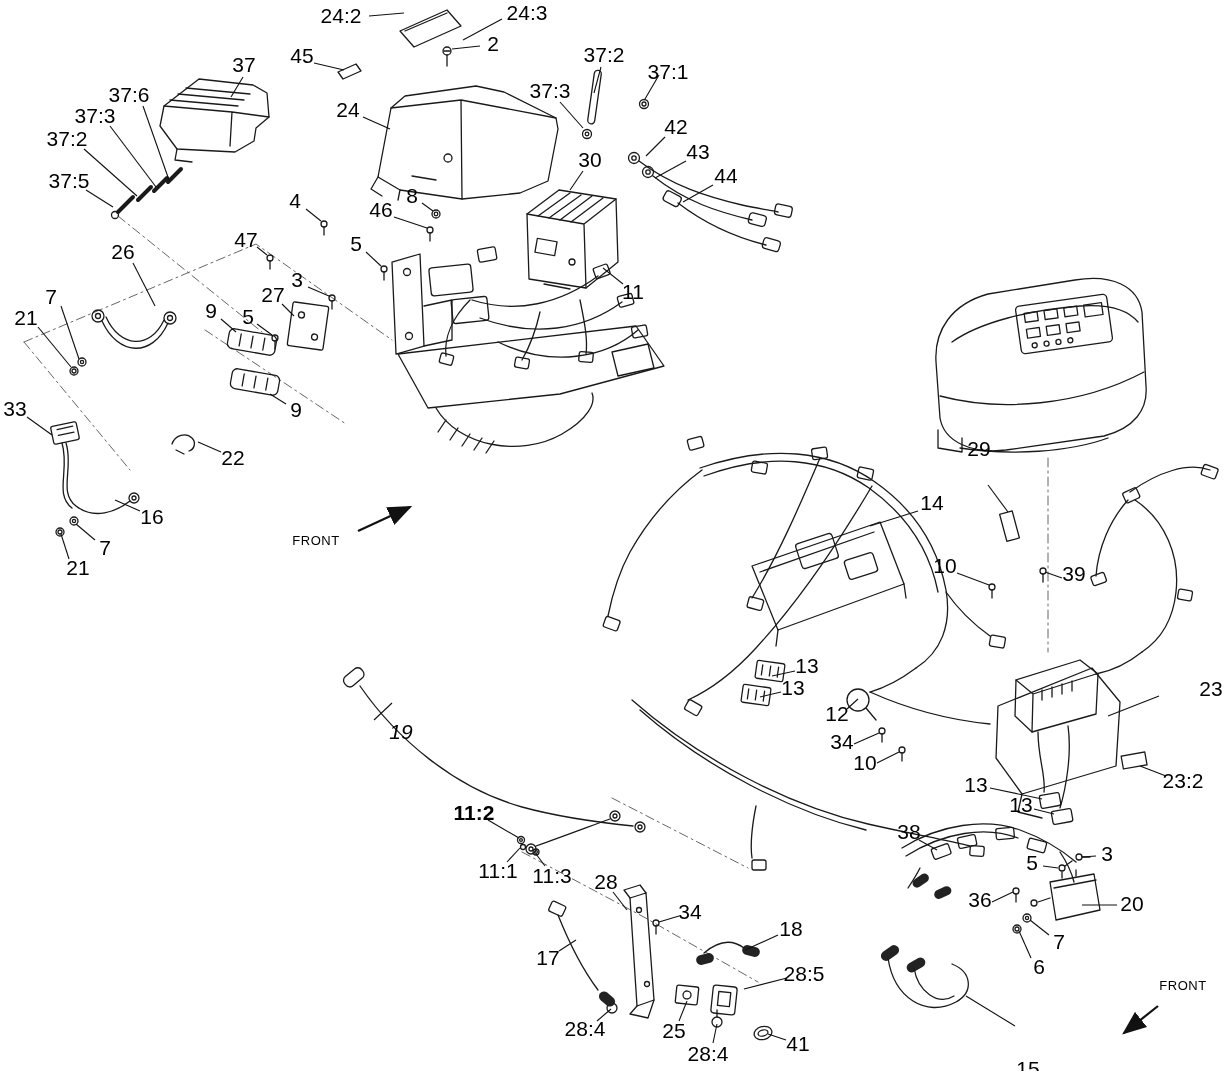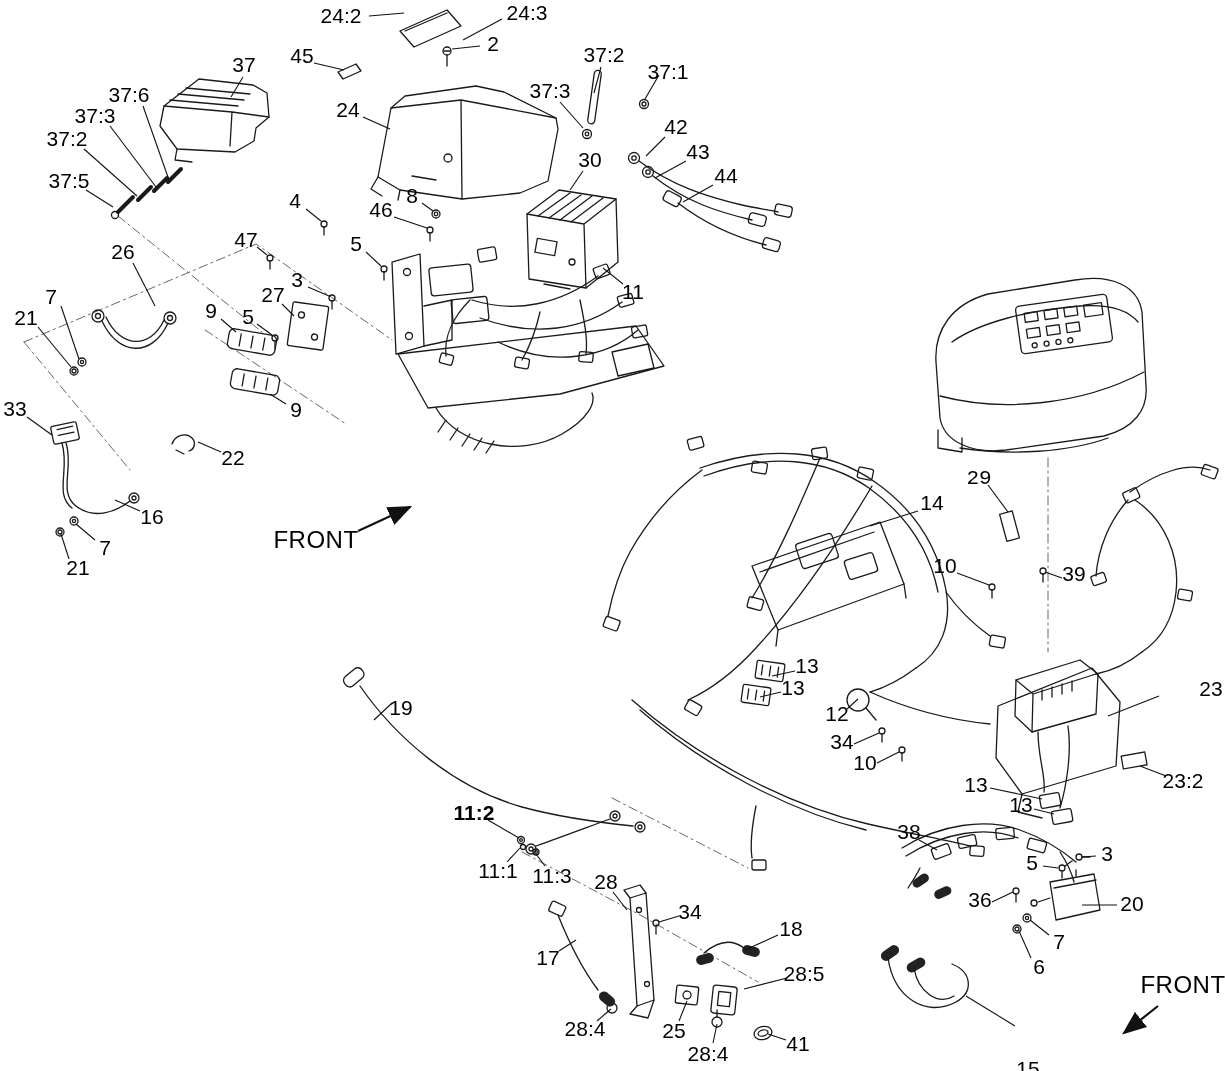--- a/index.html
+++ b/index.html
@@ -10,21 +10,21 @@
   .art, .overlay {
     position:absolute; left:0; top:0; width:1225px; height:1071px;
   }
   .overlay { pointer-events:none; }
   .labels { position:absolute; left:0; top:0; width:100%; height:100%; pointer-events:none; }
   .callout {
     position:absolute; transform:translate(-50%,-50%);
     font-size:21px; font-weight:400; color:#000; white-space:nowrap;
     font-family:"Liberation Sans", sans-serif;
   }
-  .front-label { font-size:24px; letter-spacing:0.5px; }
+  .front-label { font-size:13px; letter-spacing:0.5px; }
   line.leader { stroke:#111; stroke-width:1.1; }
   line.front-arrow { stroke:#111; stroke-width:2.2; }
 </style>
 </head>
 <body>
 
 <div class="stage">
 
   <svg class="art" viewBox="0 0 1225 1071" xmlns="http://www.w3.org/2000/svg">
     <g fill="none" stroke="#1a1a1a" stroke-width="1.3" stroke-linecap="round" stroke-linejoin="round">
@@ -616,24 +616,24 @@
       <span class="callout" style="left: 51px; top: 297px;">7</span>
       <span class="callout" style="left: 26px; top: 318px;">21</span>
       <span class="callout" style="left: 633px; top: 292px;">11</span>
       <span class="callout" style="left: 296px; top: 410px;">9</span>
       <span class="callout" style="left: 15px; top: 409px;">33</span>
       <span class="callout" style="left: 233px; top: 458px;">22</span>
       <span class="callout" style="left: 152px; top: 517px;">16</span>
       <span class="callout" style="left: 105px; top: 548px;">7</span>
       <span class="callout" style="left: 78px; top: 568px;">21</span>
       <span class="callout" style="left: 932px; top: 503px;">14</span>
-      <span class="callout" style="left: 979px; top: 478px; font-family: Liberation Mono, monospace;">29</span>
+      <span class="callout" style="left: 979px; top: 449px;">29</span>
       <span class="callout" style="left: 945px; top: 566px;">10</span>
       <span class="callout" style="left: 1074px; top: 574px;">39</span>
-      <span class="callout" style="left: 401px; top: 708px;">19</span>
+      <span class="callout" style="left: 401px; top: 732px; font-style: italic;">19</span>
       <span class="callout" style="left: 807px; top: 666px;">13</span>
       <span class="callout" style="left: 793px; top: 688px;">13</span>
       <span class="callout" style="left: 837px; top: 714px;">12</span>
       <span class="callout" style="left: 842px; top: 742px;">34</span>
       <span class="callout" style="left: 865px; top: 763px;">10</span>
       <span class="callout" style="left: 1211px; top: 689px;">23</span>
       <span class="callout" style="left: 1183px; top: 781px;">23:2</span>
       <span class="callout" style="left: 976px; top: 785px;">13</span>
       <span class="callout" style="left: 1021px; top: 805px;">13</span>
       <span class="callout" style="left: 909px; top: 832px;">38</span>

